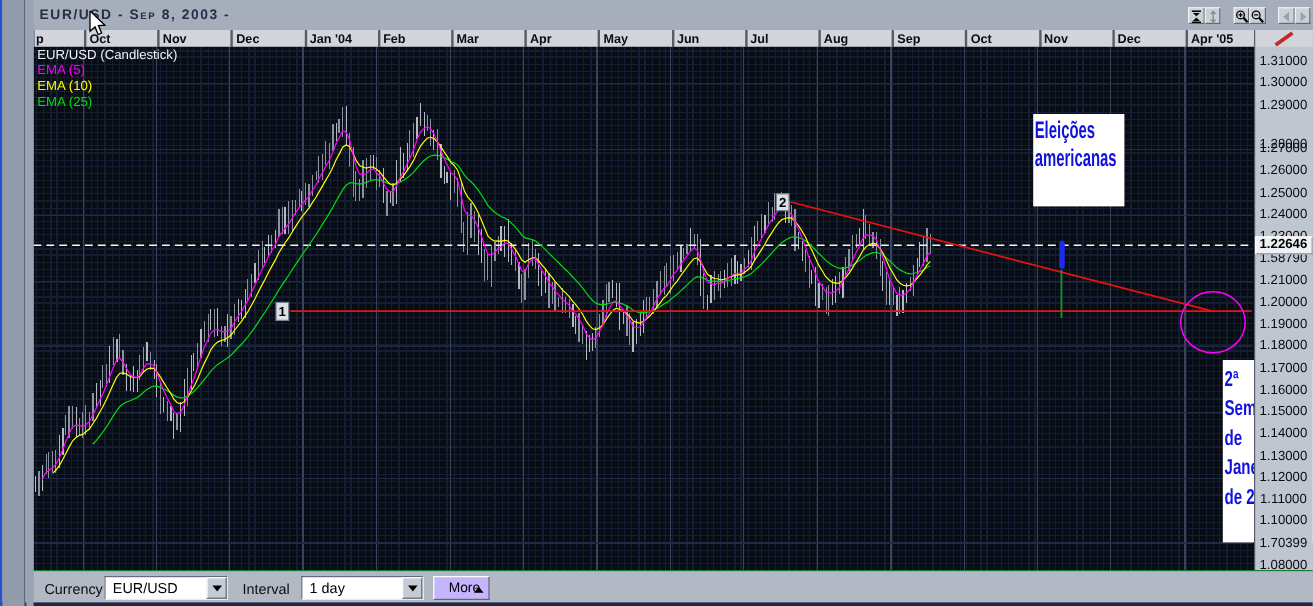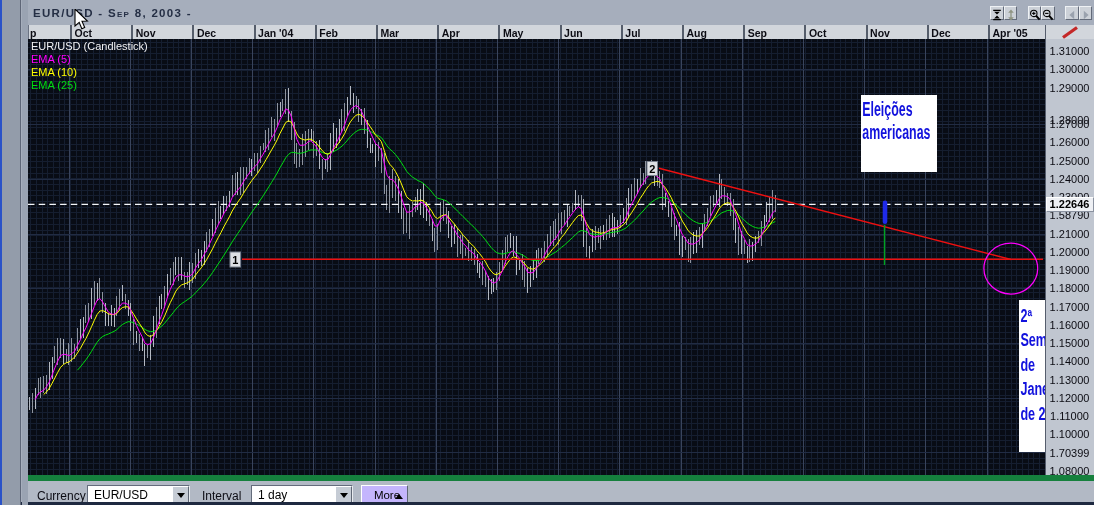--- a/index.html
+++ b/index.html
@@ -20,21 +20,21 @@
 .plab { position:absolute; left:0; width:47px; text-align:center; font-size:11px; color:#0b0b12; }
 #curlab { position:absolute; left:1045.5px; top:197px; width:48px; height:15px; background:#eef0f4; border:1px solid #8a92a0; border-top-color:#fff; border-left-color:#fff; font-size:11px; font-weight:bold; text-align:center; line-height:13px; color:#000; }
 
 #chart { position:absolute; left:28px; top:39px; width:1017px; height:437px; background:#080c15; }
 
 .leg { position:absolute; font-size:11px; }
 
 .ann { position:absolute; background:#fff; font-weight:bold; }
 .ann .tx { transform:scaleX(0.62); transform-origin:0 0; white-space:pre; }
 
-#toolbar { position:absolute; left:28px; top:475px; width:1066px; height:27px; background:#b2b9c5; border-top:6px solid #15803d;padding-left:47px; }
+#toolbar { position:absolute; left:28px; top:475px; width:1066px; height:27px; background:#b2b9c5; border-top:1px solid #15803d;padding-left:47px; }
 #botstrip { position:absolute; left:0px; top:502px; width:1094px; height:3px; background:#1e2940; }
 .tlab { position:absolute; top:8px; font-size:12px; color:#0c0c14; }
 .combo { position:absolute; top:4px; height:20px; background:#fff; border:1px solid #646c7c; border-bottom-color:#e8ebef; border-right-color:#e8ebef; }
 .combo .val { position:absolute; left:6px; top:2px; font-size:12px; color:#000; }
 .cbtn { position:absolute; right:0; top:0; width:17px; height:18px; background:#c6ccd5; border:1px solid #fff; border-bottom-color:#5f6775; border-right-color:#5f6775; }
 .cbtn:after { content:""; position:absolute; left:4px; top:6px; border:4px solid transparent; border-top:5px solid #000; }
 #morebtn { position:absolute; left:333px; top:4px; width:47px; height:20px; background:#c4b5fd; border:1px solid #fff; border-bottom-color:#5f6775; border-right-color:#5f6775; font-size:11.5px; color:#000; padding-left:5px; padding-top:2.5px;text-align:center; }
 #morebtn i { position:absolute; right:4px; top:7.5px; width:0; height:0; border:4px solid transparent; border-bottom:5.5px solid #000; border-top:none; }
 
 .tbtn { position:absolute; top:5.5px; width:13.5px; height:14px; background:#ccd1d8; border:1px solid #eef1f4; border-bottom-color:#636b7a; border-right-color:#636b7a; }

